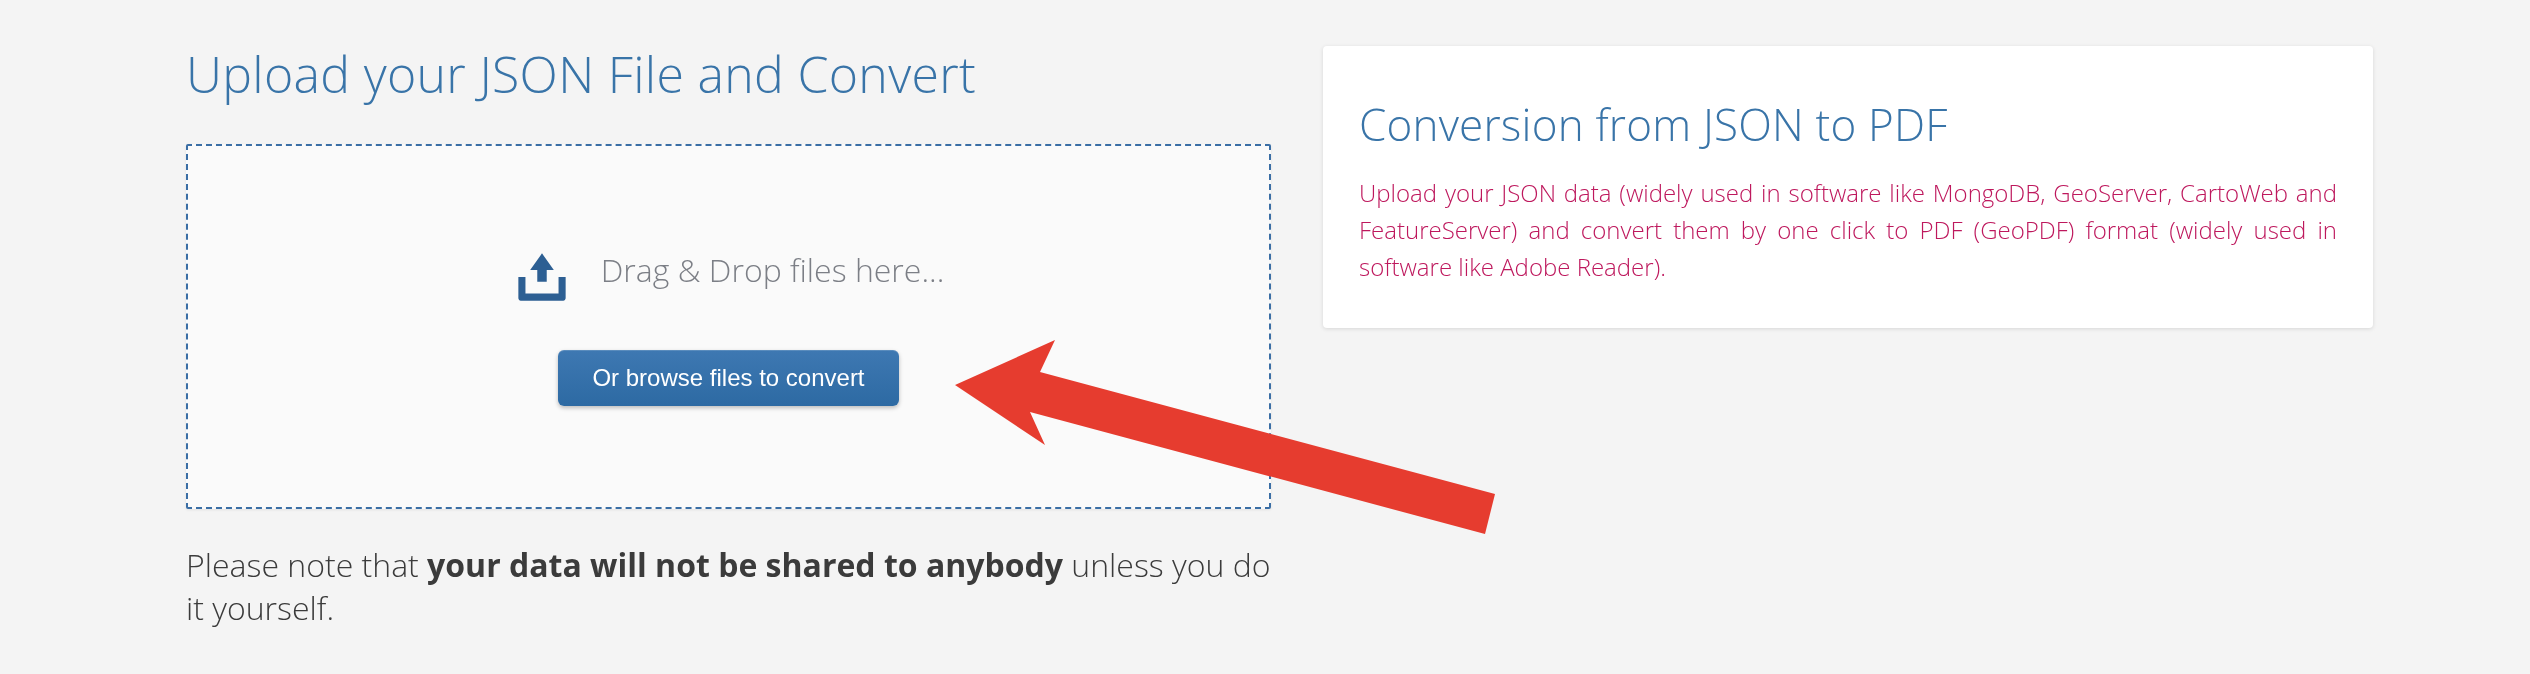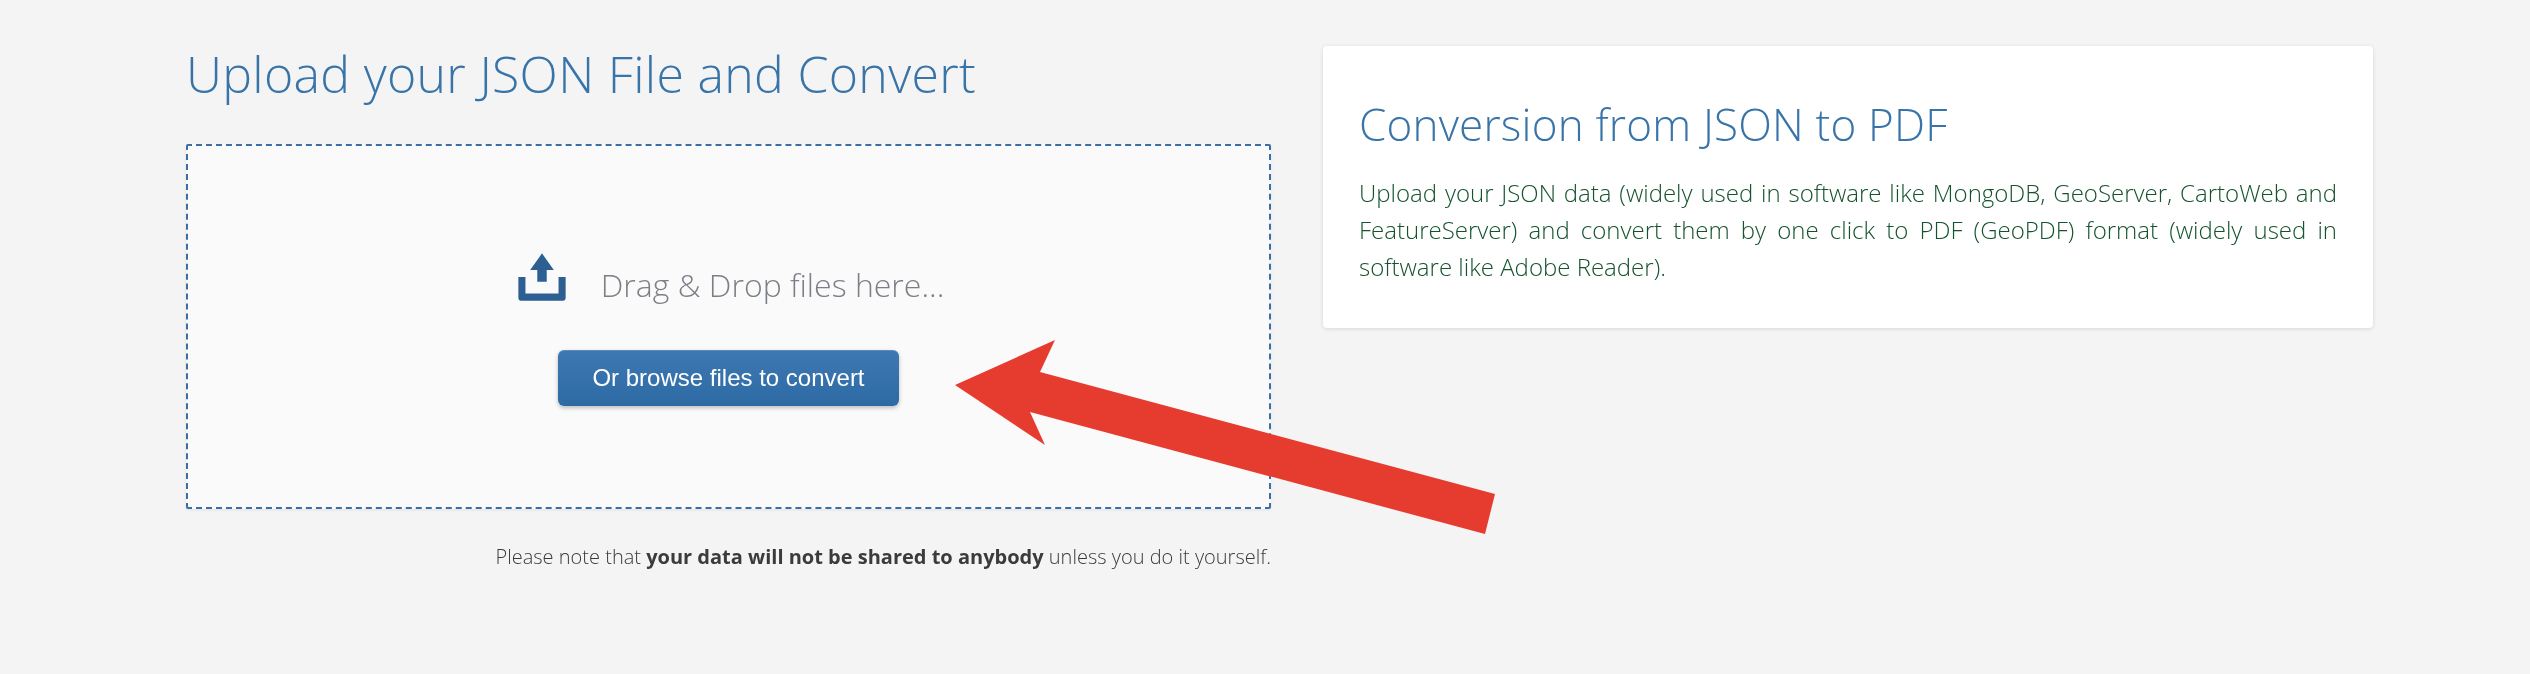--- a/index.html
+++ b/index.html
@@ -35,21 +35,21 @@
       display: flex;
       flex-direction: column;
       align-items: center;
       justify-content: center;
       box-shadow: 0 1px 3px rgba(0,0,0,0.08);
       position: relative;
     }
 
     .drop-row {
       display: flex;
-      align-items: flex-end;
+      align-items: flex-start;
       gap: 30px;
       margin-bottom: 44px;
     }
 
     .upload-icon-wrap {
       width: 58px;
       height: 58px;
       display: flex;
       align-items: center;
       justify-content: center;
@@ -69,46 +69,45 @@
       font-size: 24px;
       font-weight: 400;
       padding: 14px 34px;
       border: none;
       border-radius: 6px;
       cursor: pointer;
       box-shadow: 0 2px 4px rgba(0,0,0,0.25), inset 0 1px 0 rgba(255,255,255,0.15);
     }
 
     .note {
-      font-size: 20px;
+      font-size: 32px;
       color: #3b3b3b;
       margin-top: 34px;
       font-weight: 300;
-      text-align: right;
     }
     .note strong { font-weight: 700; }
 
     .info-card {
       background: #fff;
       border-radius: 4px;
       box-shadow: 0 1px 4px rgba(0,0,0,0.12);
       padding: 48px 36px 42px 36px;
       margin-top: 6px;
     }
     .info-title {
       font-size: 44px;
       font-weight: 300;
       color: #3974a8;
       margin-bottom: 20px;
       letter-spacing: 0.2px;
     }
     .info-body {
       font-size: 24px;
       font-weight: 300;
-      color: #14532d;
+      color: #be185d;
       line-height: 1.55;
       text-align: justify;
     }
 
     
     .arrow {
       position: absolute;
       left: 955px;
       top: 340px;
       pointer-events: none;

